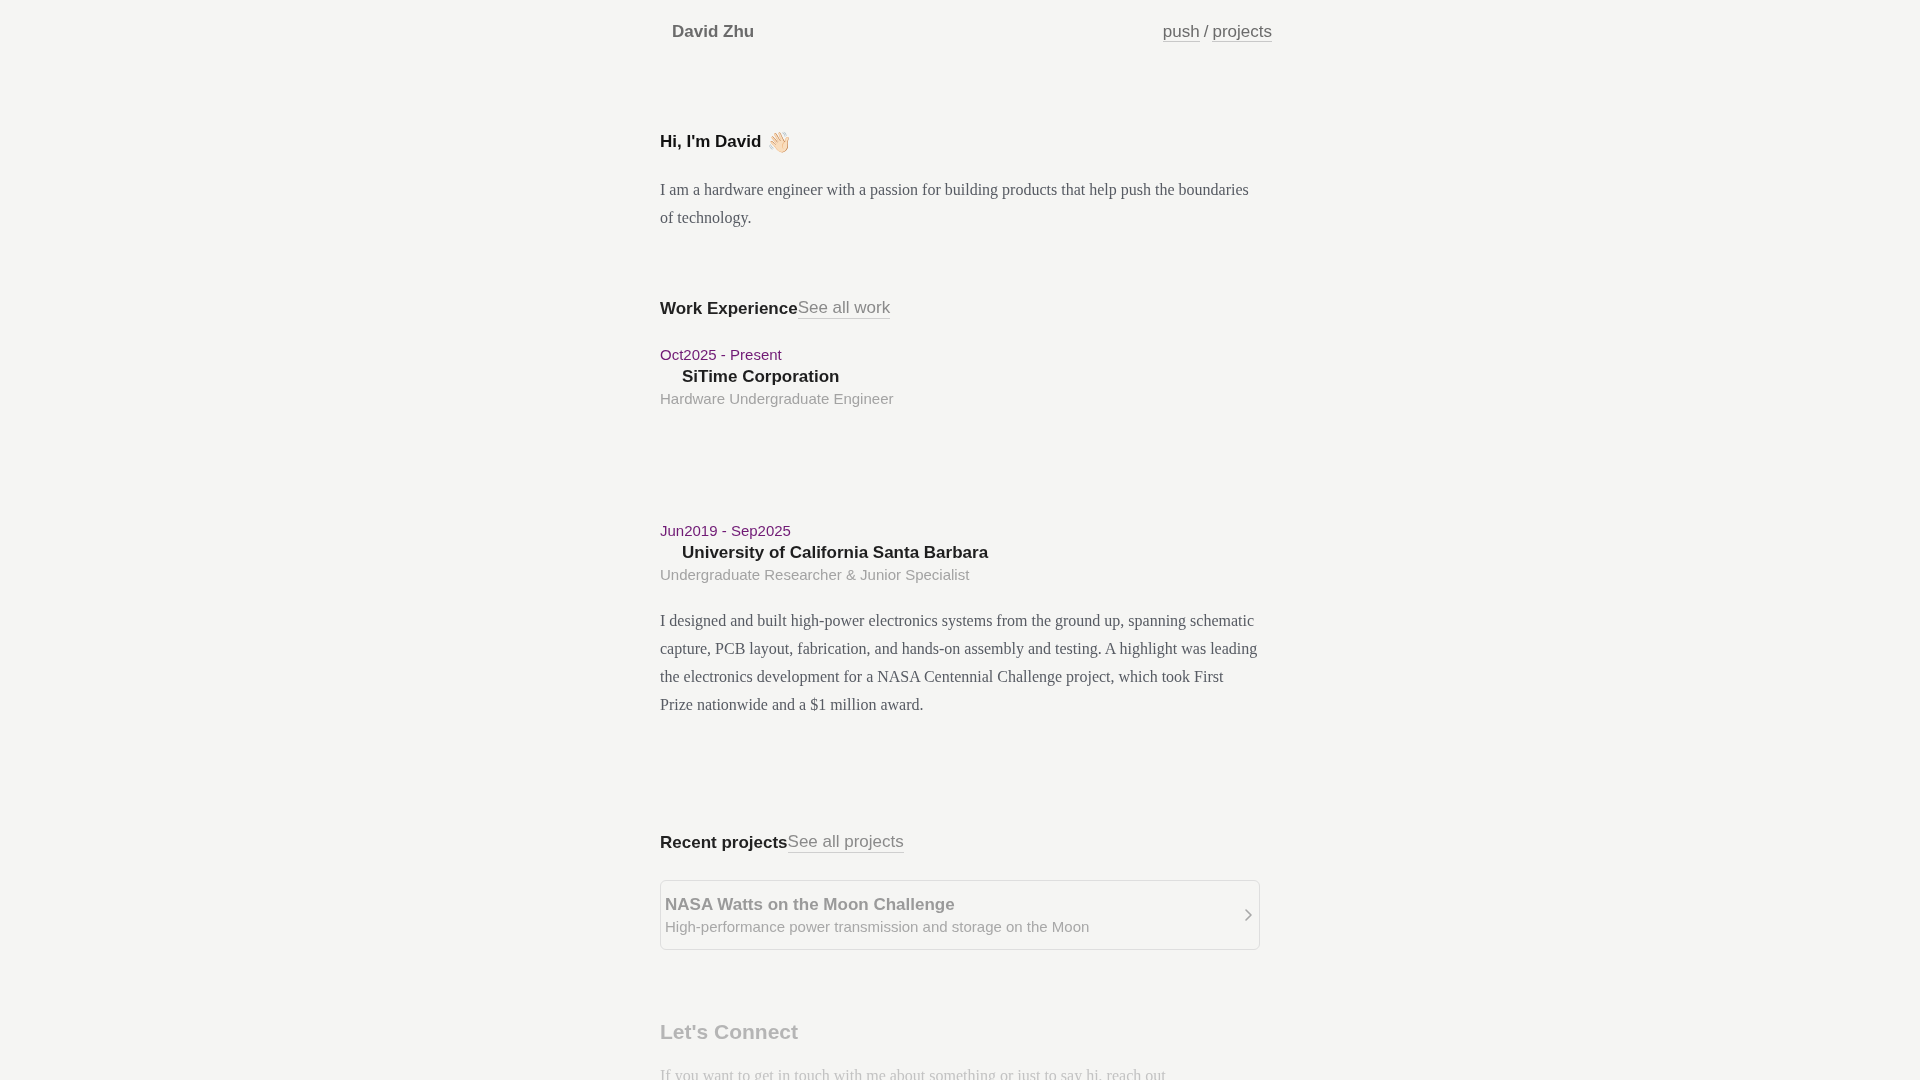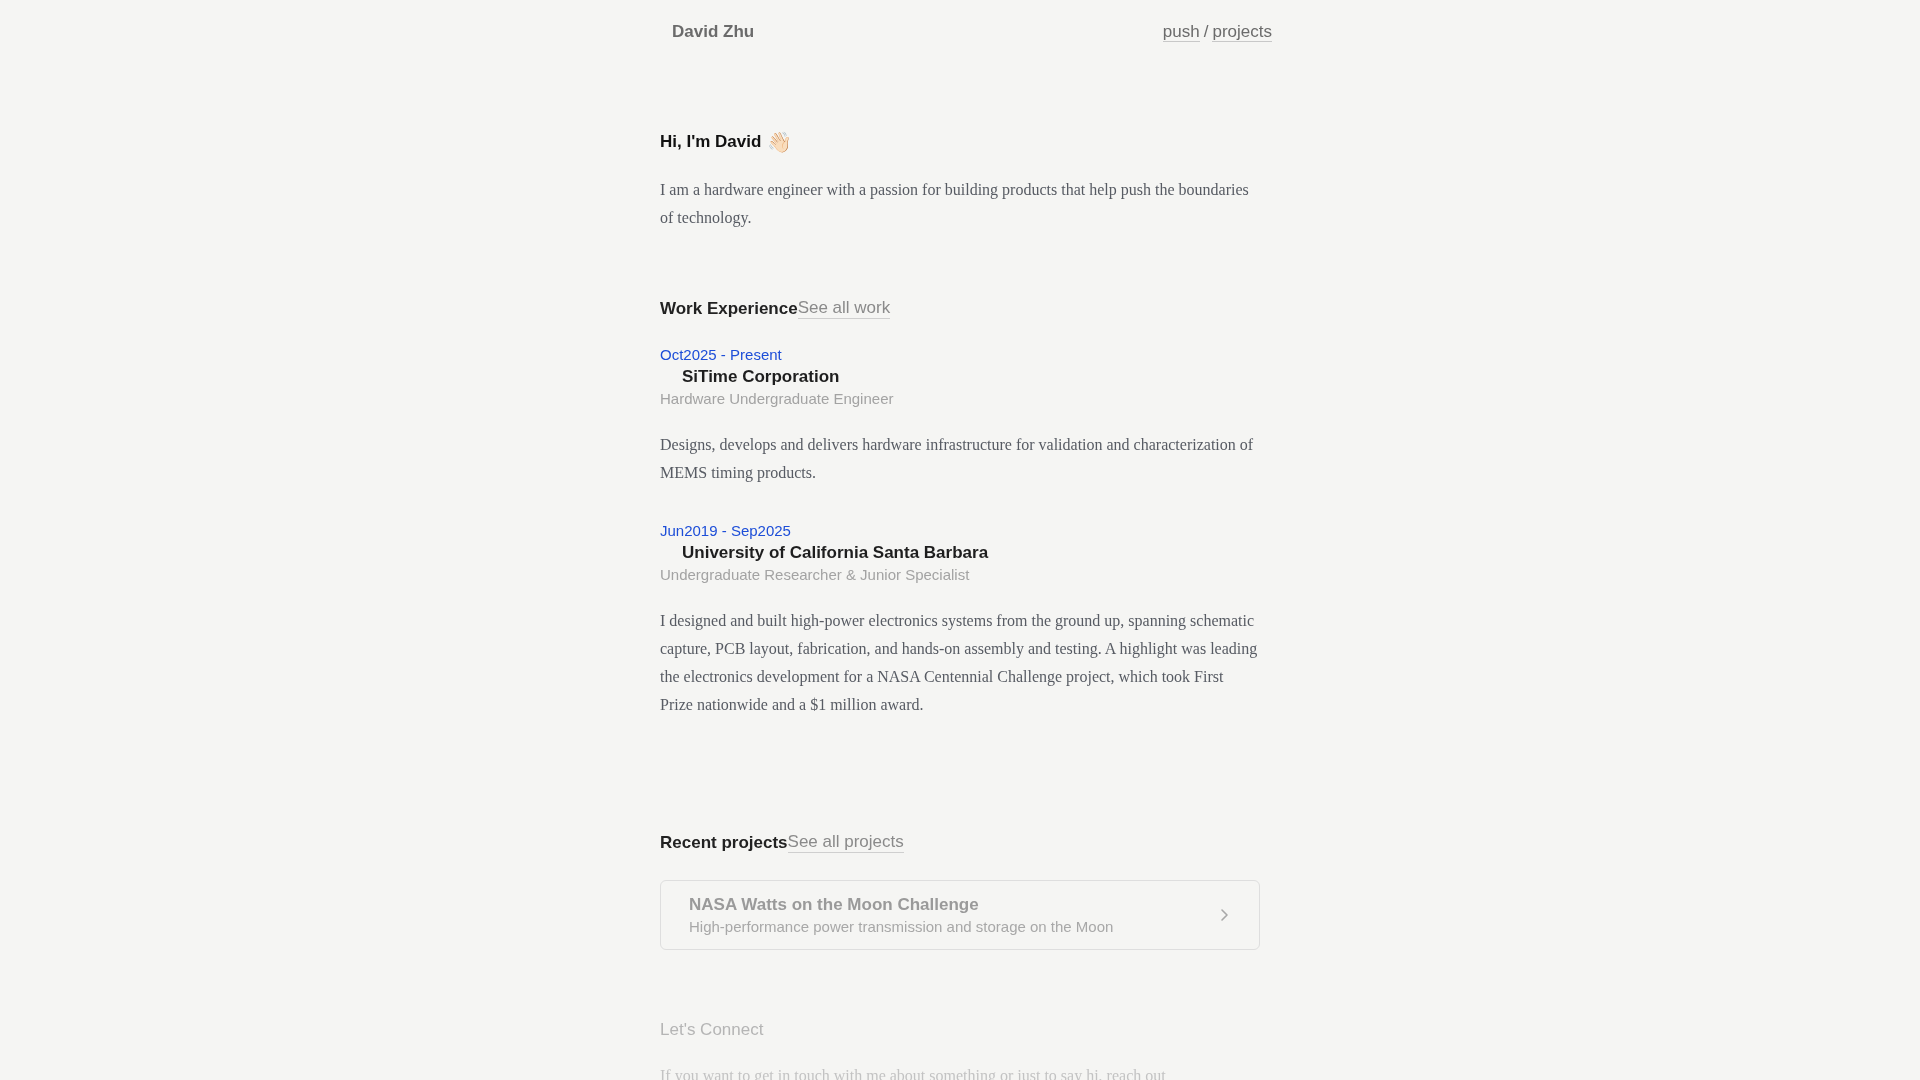--- a/index.html
+++ b/index.html
@@ -69,49 +69,49 @@
       font-size: 17px;
     }
     .section-head .title { font-weight: bold; color: #222; }
     .section-head a {
       color: #8a8a8a;
       text-decoration: none;
       border-bottom: 1px solid #cfcfcf;
     }
 
     .job { position: absolute; left: 0; width: 600px; }
-    .job .dates { font-size: 15px; color: #1d4ed8; line-height: 20px; }
+    .job .dates { font-size: 15px; color: #701a75; line-height: 20px; }
     .job .company { font-size: 17px; font-weight: bold; color: #1e1e1e; line-height: 24px; margin-top: 0px; margin-left: 22px; }
     .job .role { font-size: 15px; color: #a3a3a3; line-height: 20px; }
     .job .desc { margin-top: 22px; }
 
     .project-card {
       position: absolute;
       left: 0;
       top: 880px;
       width: 600px;
       height: 70px;
       border: 1px solid #dedede;
       border-radius: 6px;
-      padding: 13px 28px;
+      padding: 13px 4px;
       display: flex;
       justify-content: space-between;
       align-items: center;
       cursor: pointer;
     }
     .project-card .ptitle { font-size: 17px; font-weight: bold; color: #9a9a9a; line-height: 24px; }
     .project-card .psub { font-size: 15px; color: #a8a8a8; line-height: 20px; }
     .chevron { width: 14px; height: 14px; color: #a8a8a8; }
 
     .connect-title {
       position: absolute;
       top: 1020px;
       left: 0;
-      font-size: 17px;
-      font-weight: normal;
+      font-size: 21px;
+      font-weight: bold;
       color: #b5b5b5;
       text-align: right;
     }
     .connect-text {
       position: absolute;
       top: 1062px;
       left: 0;
       width: 600px;
       color: #c3c3c3;
     }
@@ -137,21 +137,20 @@
 
   <div class="section-head" style="top:298px;">
     <span class="title">Work Experience</span>
     <a href="#">See all work</a>
   </div>
 
   <div class="job" style="top:345px;">
     <div class="dates">Oct2025 - Present</div>
     <div class="company">SiTime Corporation</div>
     <div class="role">Hardware Undergraduate Engineer</div>
-    <p class="desc serif">Designs, develops and delivers hardware infrastructure for validation and characterization of MEMS timing products.</p>
   </div>
 
   <div class="job" style="top:521px;">
     <div class="dates">Jun2019 - Sep2025</div>
     <div class="company">University of California Santa Barbara</div>
     <div class="role">Undergraduate Researcher &amp; Junior Specialist</div>
     <p class="desc serif">I designed and built high-power electronics systems from the ground up, spanning schematic capture, PCB layout, fabrication, and hands-on assembly and testing. A highlight was leading the electronics development for a NASA Centennial Challenge project, which took First Prize nationwide and a $1 million award.</p>
   </div>
 
   <div class="section-head" style="top:832px;">

